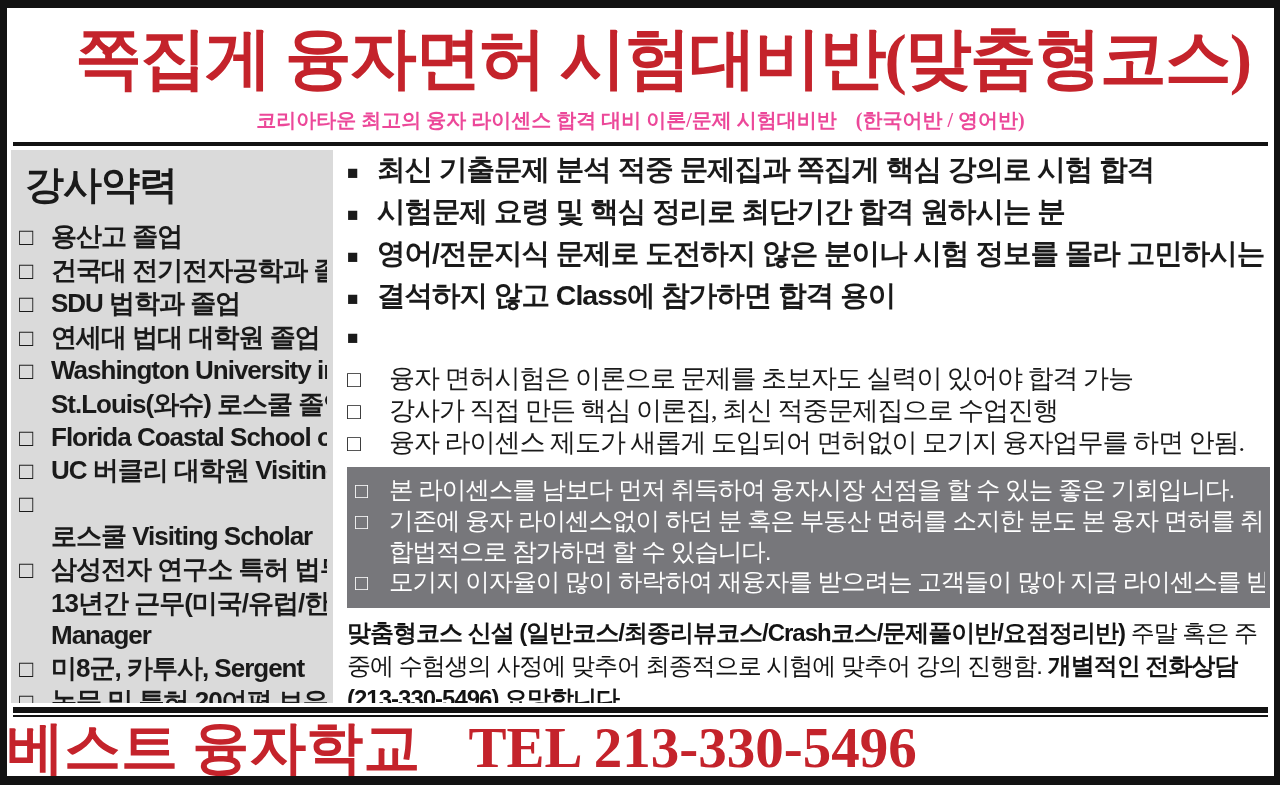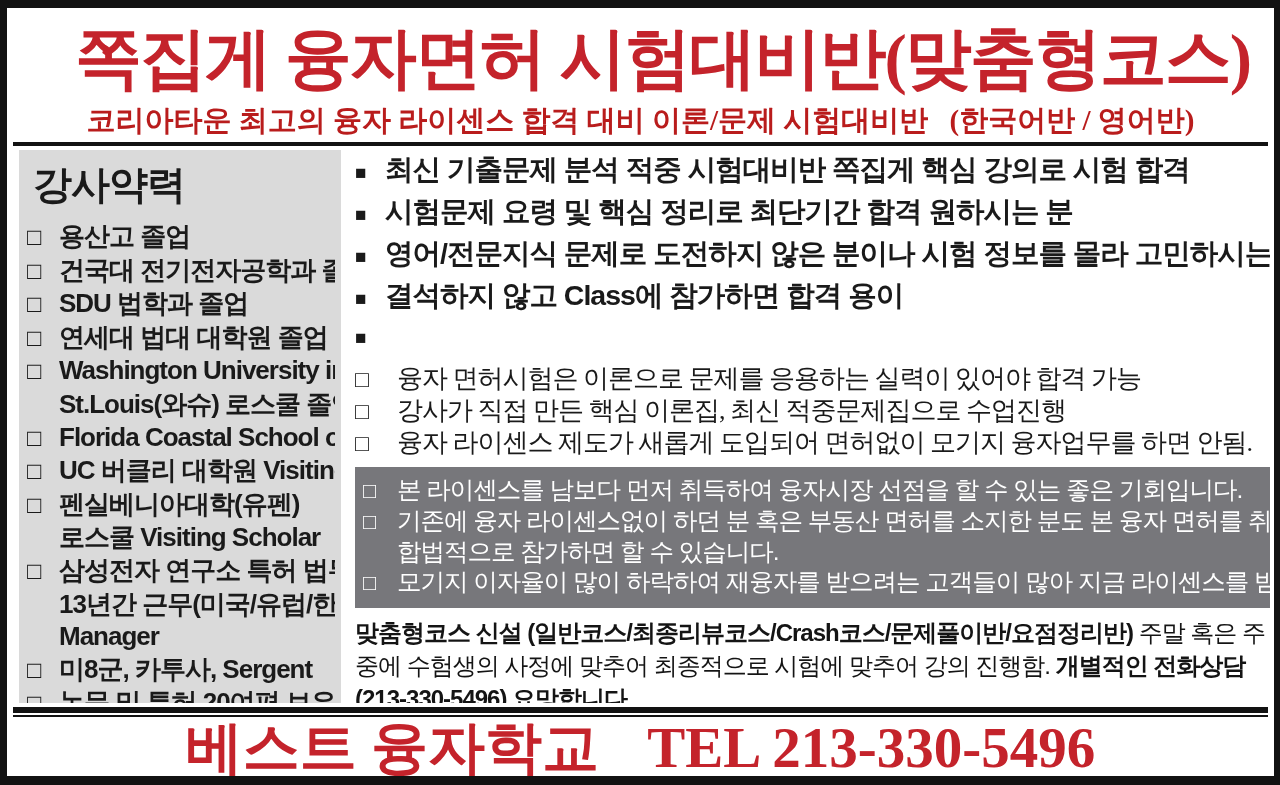--- a/index.html
+++ b/index.html
@@ -30,35 +30,35 @@
     font-size:67px;
     line-height:88px;
     letter-spacing:-2px;
     color:var(--red);
     white-space:nowrap;
     padding-left:44px;
   }
   .hdr .subtitle{
     font-family:"Liberation Serif","DejaVu Serif",serif;
     font-weight:bold;
-    font-size:29px;
+    font-size:20px;
     line-height:36px;
-    color:#b91c1c;
+    color:#ec4899;
     white-space:nowrap;
   }
   .hdr .subtitle .sub-note{margin-left:14px;}
   .rule{
     height:4px;background:#121212;
     margin:4px 6px 0 6px;
   }
   
   .content{
     display:flex;
     align-items:stretch;
-    margin:4px 4px 0 12px;
+    margin:4px 4px 0 4px;
     height:553px;
   }
   
   .sidebar{
     width:322px;min-width:322px;
     background:var(--sidebar-bg);
     padding:6px 6px 4px 8px;
     overflow:hidden;
   }
   .sidebar h2{
@@ -131,21 +131,20 @@
   }
   .course b{font-weight:bold;}
   
   .footrule{
     margin:4px 6px 0 6px;
     border-top:6px solid #121212;
     border-bottom:2px solid #121212;
     height:10px;
   }
   .footer{
-    text-align:center;
     font-family:"Liberation Serif","DejaVu Serif",serif;
     font-weight:bold;
     color:var(--red);
     font-size:57px;
     line-height:62px;
     white-space:nowrap;
   }
   .footer .tel{margin-left:34px;letter-spacing:0px;}
 </style>
 </head>
@@ -204,21 +203,20 @@
             <span>Florida Coastal School of Law 졸업</span>
           </div>
 
           <div class="sb-row">
             <span class="cb">□</span>
             <span>UC 버클리 대학원 Visiting Scholar</span>
           </div>
 
           <div class="sb-row">
             <span class="cb">□</span>
-            <span>펜실베니아대학(유펜)</span>
           </div>
 
           <div class="sb-row">
             <span class="cb"></span>
             <span>로스쿨 Visiting Scholar</span>
           </div>
 
           <div class="sb-row">
             <span class="cb">□</span>
             <span>삼성전자 연구소 특허 법무팀</span>
@@ -245,21 +243,21 @@
           </div>
         </div>
     </aside>
 
     <section class="main">
 
       <div class="highlights">
 
           <div class="hl-row">
             <span class="sq">■</span>
-            <span>최신 기출문제 분석 적중 시험대비반 쪽집게 핵심 강의로 시험 합격</span>
+            <span>최신 기출문제 분석 적중 문제집과 쪽집게 핵심 강의로 시험 합격</span>
           </div>
 
           <div class="hl-row">
             <span class="sq">■</span>
             <span>시험문제 요령 및 핵심 정리로 최단기간 합격 원하시는 분</span>
           </div>
 
           <div class="hl-row">
             <span class="sq">■</span>
             <span>영어/전문지식 문제로 도전하지 않은 분이나 시험 정보를 몰라 고민하시는 분</span>
@@ -272,21 +270,21 @@
 
           <div class="hl-row">
             <span class="sq">■</span>
           </div>
         </div>
 
       <div class="notes">
 
           <div class="note-row">
             <span class="cb2">□</span>
-            <span>융자 면허시험은 이론으로 문제를 응용하는 실력이 있어야 합격 가능</span>
+            <span>융자 면허시험은 이론으로 문제를 초보자도 실력이 있어야 합격 가능</span>
           </div>
 
           <div class="note-row">
             <span class="cb2">□</span>
             <span>강사가 직접 만든 핵심 이론집, 최신 적중문제집으로 수업진행</span>
           </div>
 
           <div class="note-row">
             <span class="cb2">□</span>
             <span>융자 라이센스 제도가 새롭게 도입되어 면허없이 모기지 융자업무를 하면 안됨.</span>

